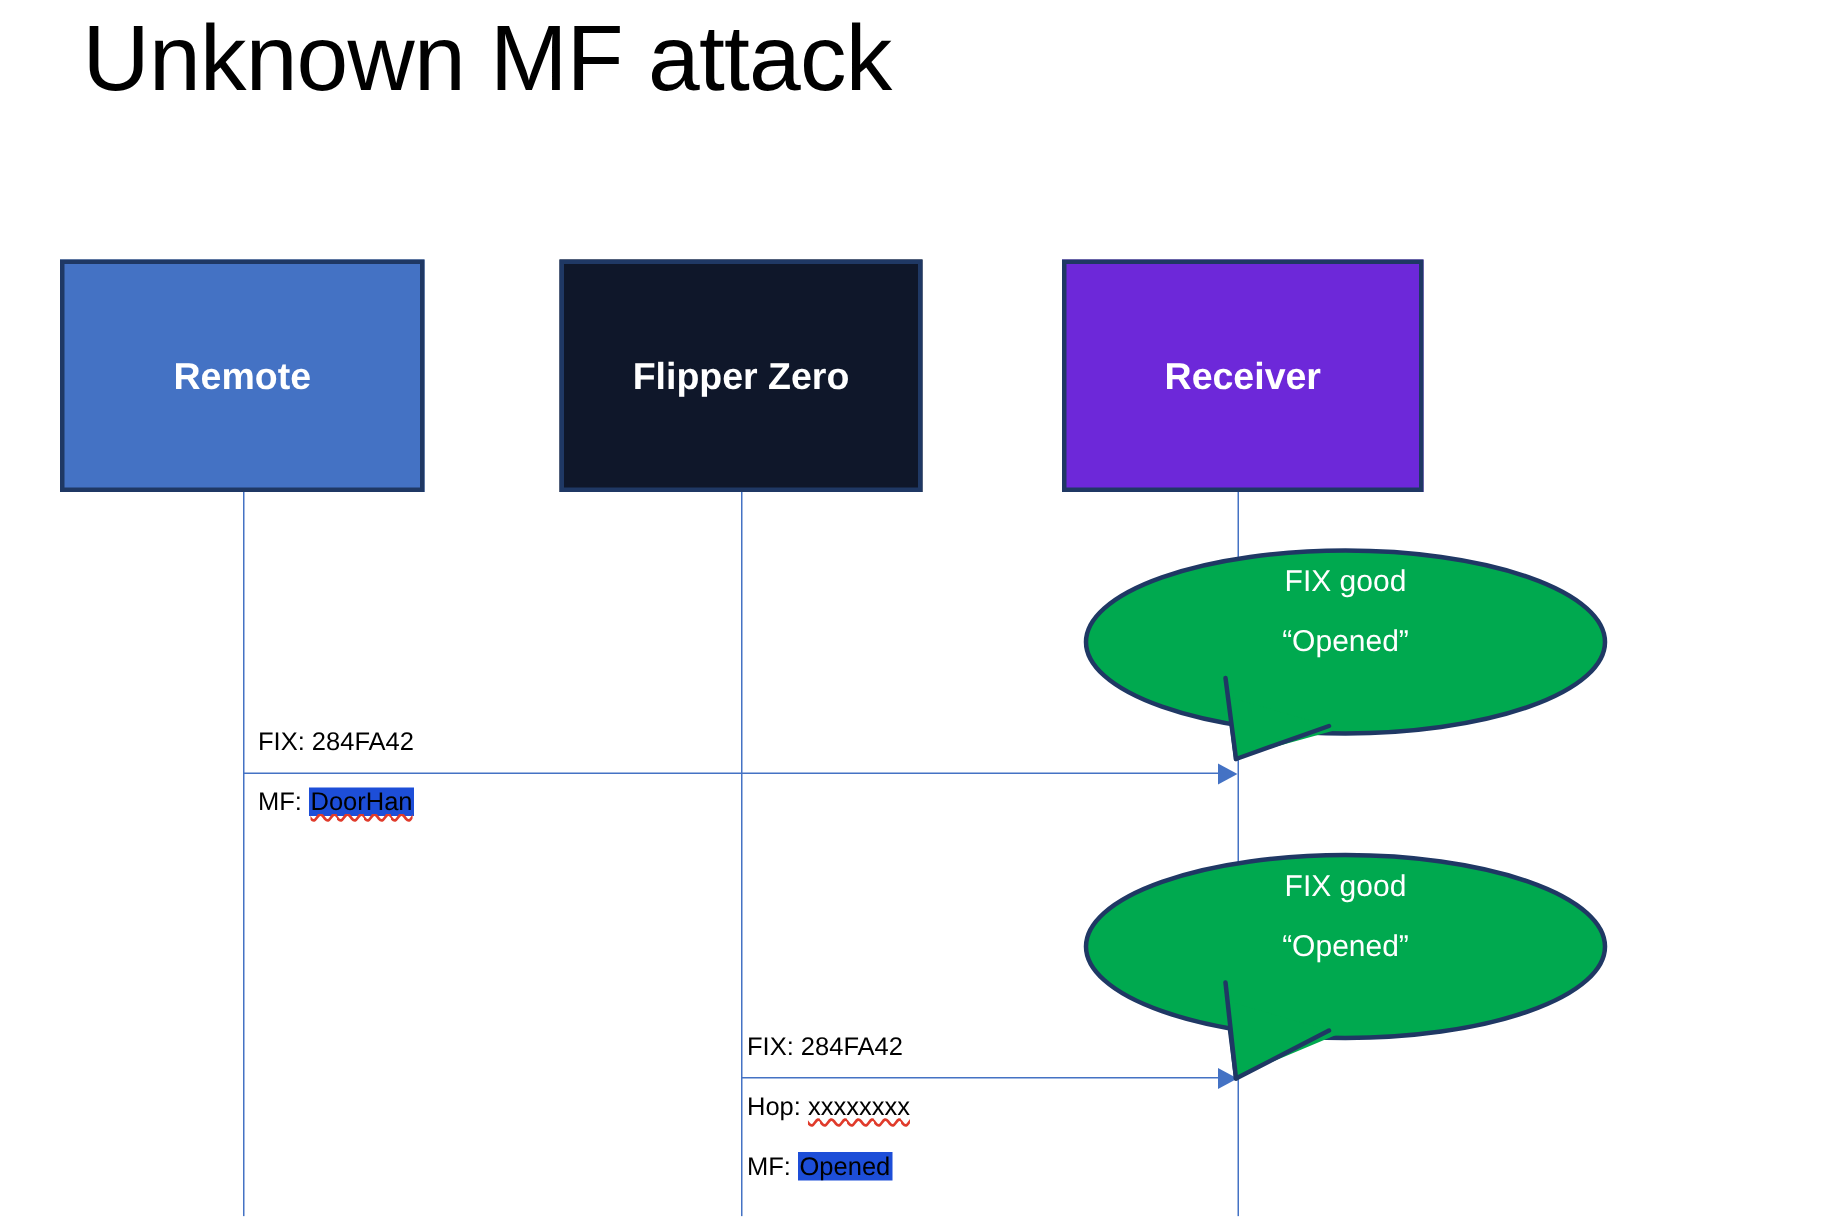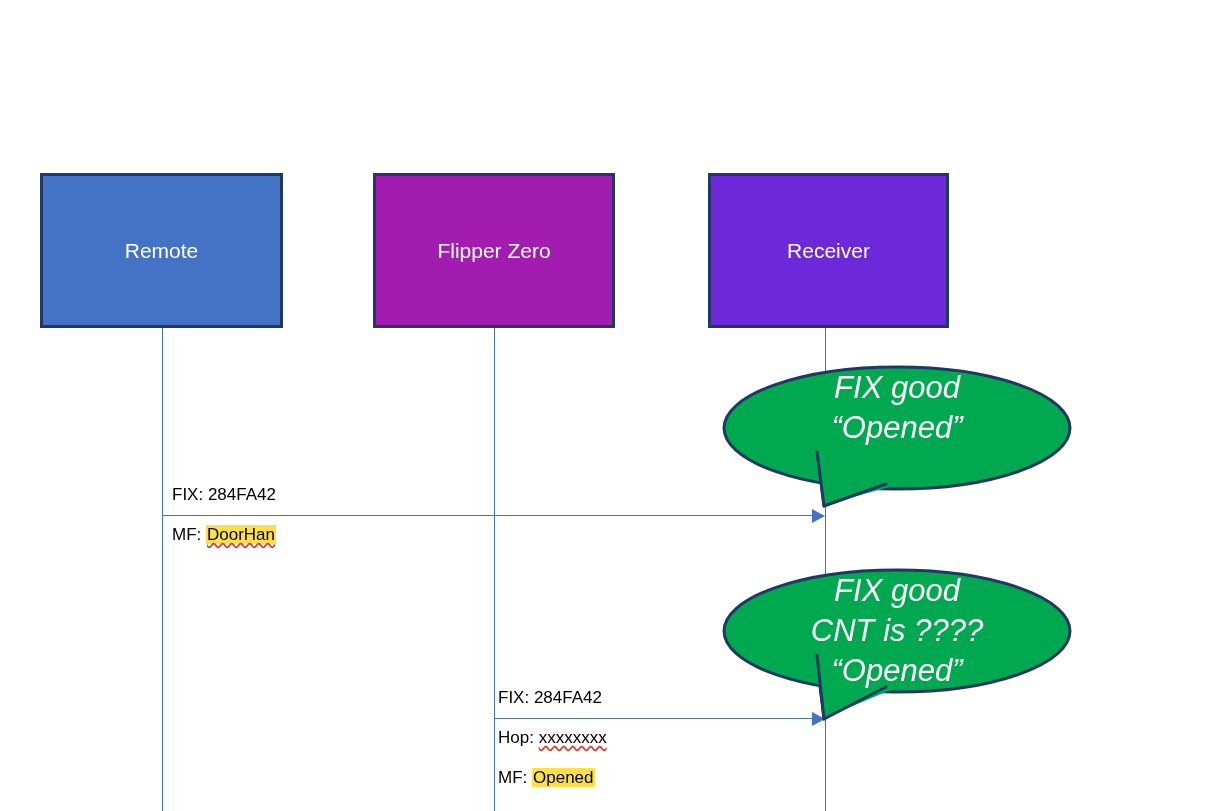--- a/index.html
+++ b/index.html
@@ -35,22 +35,22 @@
   .actor-box {
     position: absolute;
     box-sizing: border-box;
     border: 3px solid #1F3864;
     display: flex;
     align-items: center;
     justify-content: center;
   }
   .actor-label {
     color: #ffffff;
-    font-size: 21px;
-    font-weight: 400;
+    font-size: 25px;
+    font-weight: 700;
     line-height: 1.2;
     white-space: nowrap;
   }
 
   
   .lifeline {
     position: absolute;
     width: 1px;
     background: #4472C4;
   }
@@ -75,21 +75,21 @@
     position: absolute;
     font-size: 17px;
     line-height: 40px;
     color: #000000;
     white-space: nowrap;
   }
   .msg-label .line {
     display: block;
   }
   .hl {
-    background: #fde047;
+    background: #1d4ed8;
     padding: 0 1px;
     text-align: center;
   }
   .sq {
     text-decoration: underline wavy #E03B2B;
     text-decoration-skip-ink: none;
     text-underline-offset: 2px;
   }
 
   
@@ -100,45 +100,45 @@
     display: block;
     overflow: visible;
   }
   .callout-text {
     position: absolute;
     left: 0;
     top: 0;
     width: 100%;
     text-align: center;
     color: #ffffff;
-    font-size: 31px;
+    font-size: 20px;
     line-height: 40px;
     pointer-events: none;
-    font-style: italic;
   }
   .callout-text .line {
     display: block;
     white-space: nowrap;
   }
 </style>
 </head>
 <body>
 
 <div id="slide">
 
+  <div id="slide-title">Unknown MF attack</div>
 
   <div class="lifeline" style="left:162px; top:327px; height:484px;"></div>
   <div class="lifeline" style="left:494px; top:327px; height:484px;"></div>
   <div class="lifeline" style="left:825px; top:327px; height:484px;"></div>
 
   <div class="actor-box" style="left:40px; top:173px; width:243px; height:155px; background:#4472C4;">
     <span class="actor-label">Remote</span>
   </div>
 
-  <div class="actor-box" style="left:373px; top:173px; width:242px; height:155px; background:#a21caf;">
+  <div class="actor-box" style="left:373px; top:173px; width:242px; height:155px; background:#0f172a;">
     <span class="actor-label">Flipper Zero</span>
   </div>
 
   <div class="actor-box" style="left:708px; top:173px; width:241px; height:155px; background:#6d28d9;">
     <span class="actor-label">Receiver</span>
   </div>
 
   <div class="msg-line" style="left:162px; top:515px; width:651px;"></div>
   <div class="msg-arrowhead" style="left:812px; top:509px;"></div>
 
@@ -179,18 +179,17 @@
   <div class="callout" style="left:718px; top:563px; width:358px; height:160px;">
     <svg width="358" height="160" viewBox="0 0 358 160">
       <path d="M 106 155 L 99 100 L 128 128 Z" fill="#00A94F" stroke="#1F3864" stroke-width="3" stroke-linejoin="round"></path>
       <ellipse cx="179" cy="68" rx="173" ry="61" fill="#00A94F" stroke="#1F3864" stroke-width="3"></ellipse>
       <path d="M 106 155 L 99 104 L 175 126 Z" fill="#00A94F" stroke="none"></path>
       <path d="M 106 156 L 99 92" stroke="#1F3864" stroke-width="3" stroke-linecap="round" fill="none"></path>
       <path d="M 106 156 L 168 124" stroke="#1F3864" stroke-width="3" stroke-linecap="round" fill="none"></path>
     </svg>
     <div class="callout-text" style="top:8px;">
       <span class="line">FIX good</span>
-      <span class="line">CNT is ????</span>
       <span class="line">“Opened”</span>
     </div>
   </div>
 
 </div>
 
 </body></html>

